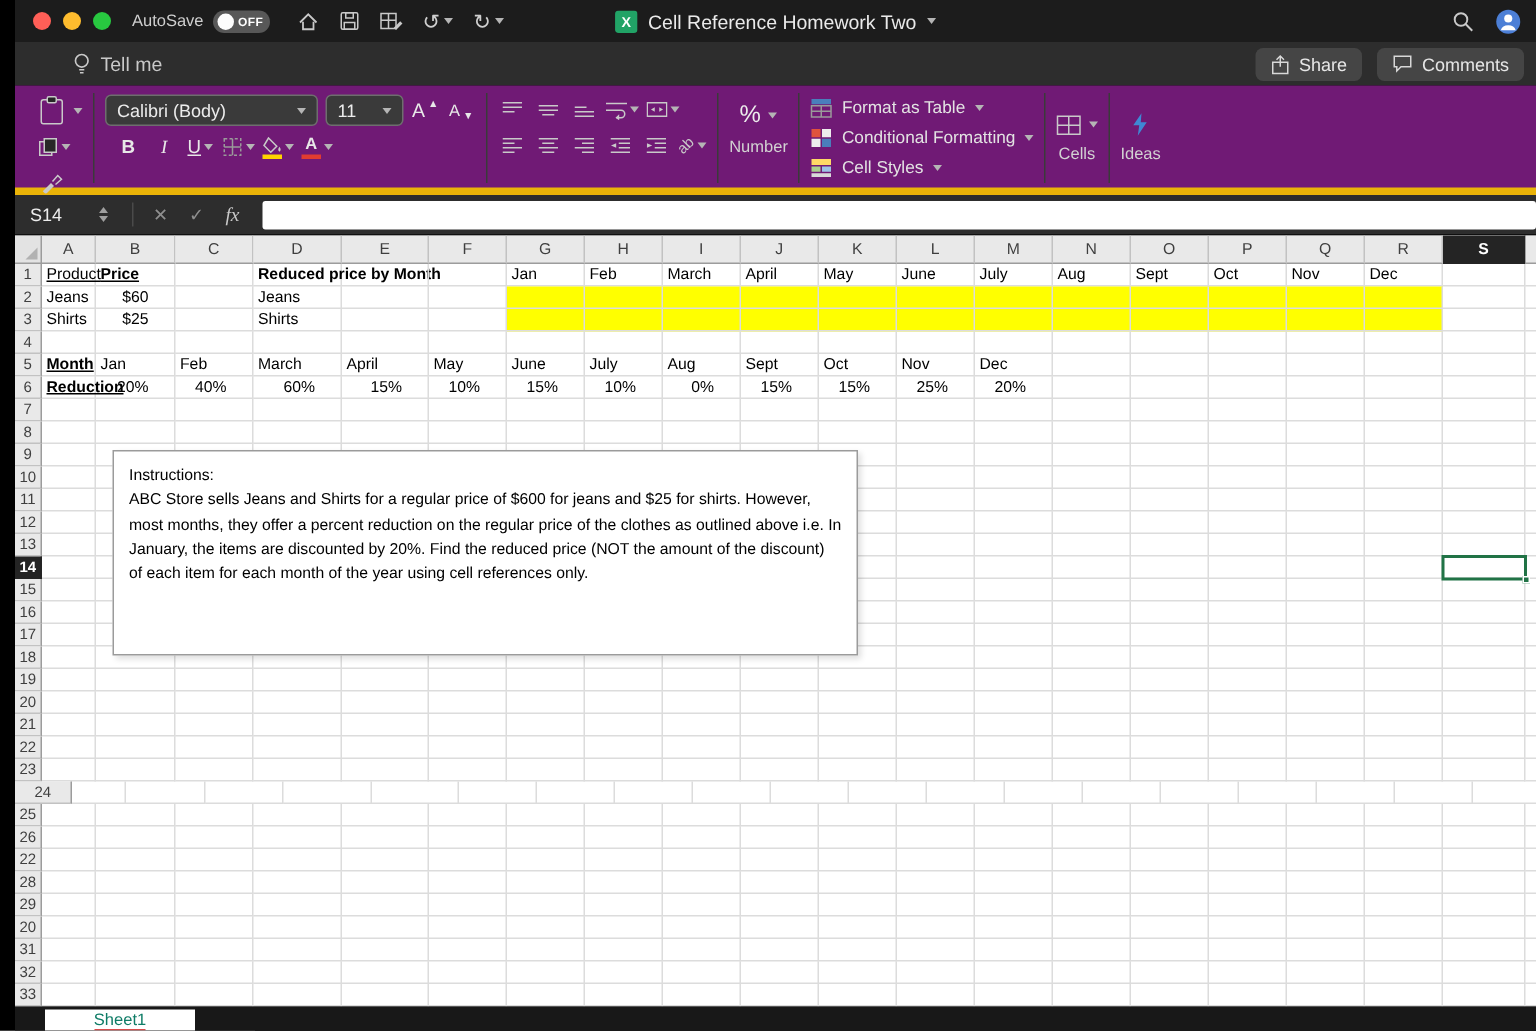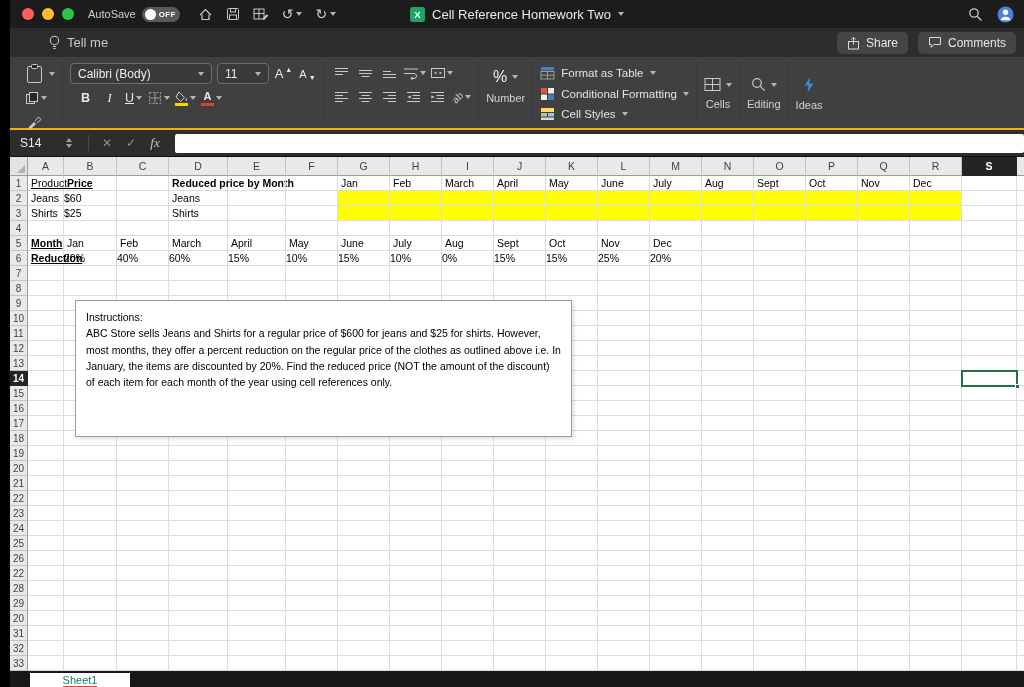--- a/index.html
+++ b/index.html
@@ -20,21 +20,21 @@
 .tb-right{margin-left:auto;display:flex;align-items:center;gap:14px;padding-right:2px}
 .chev{width:0;height:0;border-left:3.5px solid transparent;border-right:3.5px solid transparent;border-top:4px solid #b5b5b5;flex-shrink:0}
 
 .tabbar{height:29px;background:#2d2d2d;display:flex;align-items:center;padding-left:12px;color:#c9c9c9;font-size:13px;flex-shrink:0}
 #tabs{display:flex;gap:24px;align-items:center}
 .tab.active{color:#fff;font-weight:bold}
 .tellme{display:flex;align-items:center;gap:6px;margin-left:26px;font-size:13px;color:#c9c9c9}
 .tabbar-right{margin-left:auto;display:flex;gap:10px;padding-right:8px}
 .btn-dark{display:flex;align-items:center;gap:6px;background:#454545;border-radius:5px;padding:4px 10px;font-size:12px;color:#e6e6e6}
 
-.ribbon{height:73px;background:#404040;display:flex;padding:5px 2px 3px 8px;border-bottom:2px solid #eab308;flex-shrink:0}
+.ribbon{height:73px;background:#701a75;display:flex;padding:5px 2px 3px 8px;border-bottom:5px solid #eab308;flex-shrink:0}
 .rgroup{display:flex;flex-direction:column;padding:1px 7px;border-right:1px solid #3a3a3a;gap:4px}
 .rgroup:last-child{border-right:none}
 .rrow{display:flex;align-items:center;gap:5px}
 .center{justify-content:center}
 .combo{background:#3a3a3a;border:1px solid #6e6e6e;border-radius:4px;height:21px;display:flex;align-items:center;padding:0 7px;font-size:12px;color:#ececec;gap:8px}
 .sbtn{min-width:19px;height:20px;display:flex;align-items:center;justify-content:center;color:#e8e8e8;font-size:12.5px;gap:2px}
 .glabel{font-size:11px;color:#d2d2d2;text-align:center;margin-top:2px}
 .glabel.dim{color:#8d8d8d}
 .stylerow{display:flex;align-items:center;gap:6px;font-size:11.5px;color:#e3e3e3;height:20px;white-space:nowrap}
 .colorbar{width:13px;height:3px;margin-top:1px}
@@ -54,21 +54,21 @@
 .sheet{height:514px;background:#fff;position:relative;overflow:hidden;flex-shrink:0}
 #grid{position:absolute;inset:0;overflow:hidden}
 .g-row{display:flex;height:15px}
 .g-corner{background:#e3e3e3;border-right:1px solid #9c9c9c;border-bottom:1px solid #9c9c9c;position:relative;flex-shrink:0}
 .g-corner:after{content:"";position:absolute;right:2px;bottom:2px;border-left:8px solid transparent;border-bottom:8px solid #b2b2b2}
 .g-ch{background:#e9e9e9;border-right:1px solid #c2c2c2;border-bottom:1px solid #9c9c9c;color:#3f3f3f;font-size:10.5px;display:flex;align-items:center;justify-content:center;flex-shrink:0}
 .g-ch.hl{background:#242424;color:#fff;border-color:#242424;font-weight:bold}
 .g-rh{background:#e9e9e9;border-right:1px solid #9c9c9c;border-bottom:1px solid #c2c2c2;color:#3f3f3f;font-size:10px;display:flex;align-items:center;justify-content:center;flex-shrink:0}
 .g-rh.hl{background:#242424;color:#fff;border-color:#242424;font-weight:bold}
 .g-c{border-right:1px solid #dcdcdc;border-bottom:1px solid #dcdcdc;font-size:10.5px;color:#000;display:flex;align-items:center;padding-left:3px;white-space:nowrap;overflow:visible;flex-shrink:0}
-.g-c.ar{padding-right:17px;padding-left:0}
+.g-c.ar{justify-content:flex-end;padding-right:17px;padding-left:0}
 .sel-box{position:absolute;border:2px solid #217346;z-index:6}
 .fill-handle{position:absolute;right:-4px;bottom:-4px;width:5px;height:5px;background:#217346;border:1px solid #fff}
 .textbox{position:absolute;left:65px;top:143px;width:497px;height:137px;background:#fff;border:1px solid #9b9b9b;box-shadow:2px 2px 4px rgba(0,0,0,.13);padding:8px 10px;font-size:10.5px;line-height:1.55;color:#000;z-index:5}
 
 .bottombar{height:16px;background:#181818;position:relative;flex-shrink:0}
 .sheettab{position:absolute;left:20px;top:2px;width:100px;height:14px;background:#fff;display:flex;justify-content:center;font-size:11px;overflow:hidden}
 .sheettab span{color:#0e7c66;border-bottom:1px solid #d84b4b;line-height:14px}
 </style>
 </head>
 <body>
@@ -408,30 +408,20 @@
         <svg width="17" height="15" viewBox="0 0 17 15">
             <rect x="1" y="1.5" width="15" height="12" fill="none" stroke="#c9c9c9"></rect>
             <line x1="8.5" y1="1.5" x2="8.5" y2="13.5" stroke="#c9c9c9"></line>
             <line x1="1" y1="7.5" x2="16" y2="7.5" stroke="#c9c9c9"></line>
           </svg>
         <span class="chev"></span>
       </div>
       <div class="glabel">Cells</div>
     </div>
 
-    <div class="rgroup" style="align-items:center;justify-content:center">
-      <div class="rrow center">
-        <svg width="15" height="15" viewBox="0 0 15 15">
-            <circle cx="6" cy="6" r="4.3" stroke="#c9c9c9" fill="none" stroke-width="1.2"></circle>
-            <line x1="9.3" y1="9.3" x2="13.5" y2="13.5" stroke="#c9c9c9" stroke-width="1.2"></line>
-          </svg>
-        <span class="chev"></span>
-      </div>
-      <div class="glabel">Editing</div>
-    </div>
 
     <div class="rgroup" style="align-items:center;justify-content:center">
       <div class="rrow center">
         <svg width="14" height="16" viewBox="0 0 14 16">
             <path d="M8 0.5 L2.5 8.5 H6.5 L5.5 15.5 L11.5 6.5 H7.5 Z" fill="#3f88d4"></path>
           </svg>
       </div>
       <div class="glabel">Ideas</div>
     </div>
 
@@ -1093,21 +1083,21 @@
           <div class="g-c" style="width: 52px;"></div>
           <div class="g-c" style="width: 52px;"></div>
           <div class="g-c" style="width: 52px;"></div>
           <div class="g-c" style="width: 52px;"></div>
           <div class="g-c" style="width: 52px;"></div>
           <div class="g-c" style="width: 52px;"></div>
           <div class="g-c" style="width: 55px;"></div>
           <div class="g-c" style="width: 52px;"></div>
         </div>
         <div class="g-row" style="height: 15px;">
-          <div class="g-rh" style="width: 18px;">24</div>
+          <div class="g-rh" style="width: 38px;">24</div>
           <div class="g-c" style="width: 36px;"></div>
           <div class="g-c" style="width: 53px;"></div>
           <div class="g-c" style="width: 52px;"></div>
           <div class="g-c" style="width: 59px;"></div>
           <div class="g-c" style="width: 58px;"></div>
           <div class="g-c" style="width: 52px;"></div>
           <div class="g-c" style="width: 52px;"></div>
           <div class="g-c" style="width: 52px;"></div>
           <div class="g-c" style="width: 52px;"></div>
           <div class="g-c" style="width: 52px;"></div>

